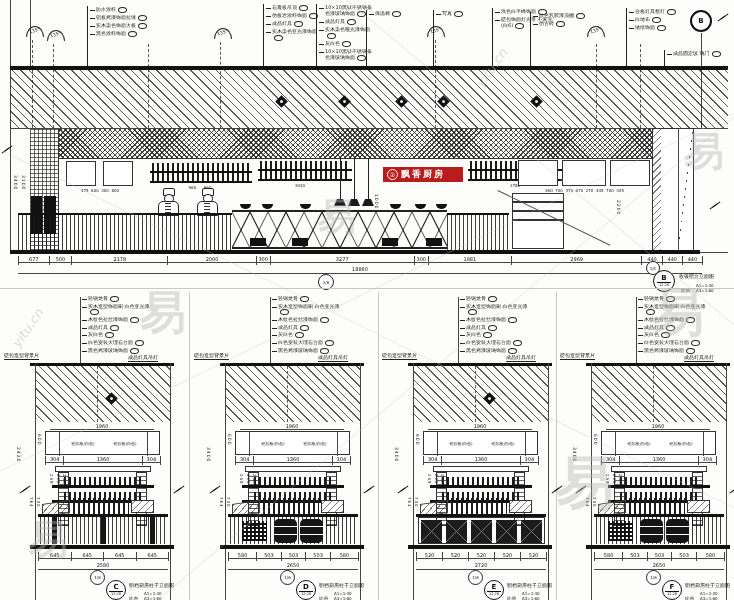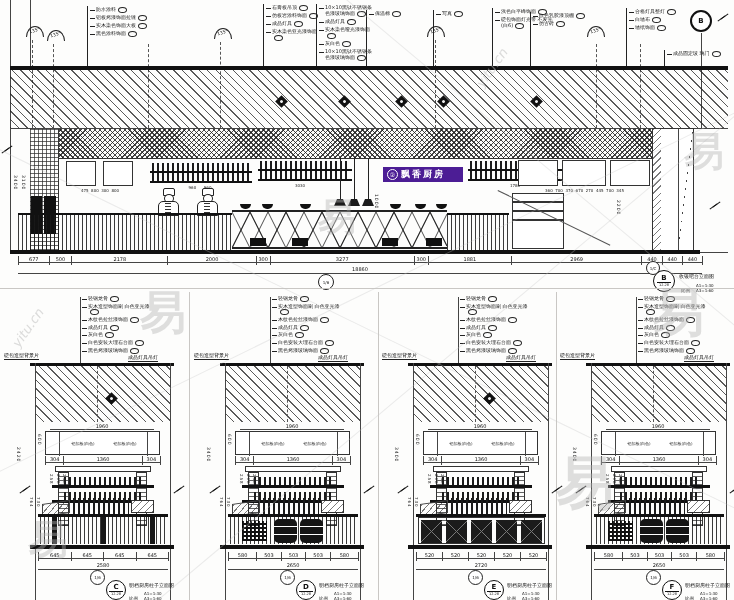--- a/index.html
+++ b/index.html
@@ -53,21 +53,21 @@
   
   .dimrow{position:absolute;display:flex;border-left:1px solid #444;
           background:linear-gradient(#444,#444) 0 70%/100% 1px no-repeat;height:9px;}
   .dimseg{font-size:5px;text-align:center;border-right:1px solid #444;overflow:visible;white-space:nowrap;line-height:6px;}
   .total{position:absolute;font-size:5px;text-align:center;border-bottom:1px solid #444;line-height:7px;}
   .dimtext{position:absolute;font-size:4px;white-space:pre;color:#222;}
   .vtext{position:absolute;writing-mode:vertical-rl;font-size:4.5px;color:#222;letter-spacing:1px;}
   .vdim{font-size:4px;line-height:1.6;}
   .dimline{position:absolute;border-bottom:1px solid #444;font-size:5px;text-align:center;line-height:6px;}
   
-  .sign{position:absolute;background:#4c1d95;color:#fff;display:flex;align-items:center;gap:3px;padding:0 4px;box-sizing:border-box;}
+  .sign{position:absolute;background:#b91c1c;color:#fff;display:flex;align-items:center;gap:3px;padding:0 4px;box-sizing:border-box;}
   .sign .logo{width:9px;height:9px;border:1px solid #fff;border-radius:50%;font-size:6px;line-height:9px;text-align:center;flex:0 0 auto;}
   .sign .txt{font-size:9px;font-weight:bold;letter-spacing:2px;white-space:nowrap;}
   
   .chef{position:absolute;width:22px;height:26px;}
   .chef .hat{position:absolute;left:6px;top:0;width:10px;height:6px;border:1px solid #222;border-radius:2px 2px 0 0;background:#fff;}
   .chef .head{position:absolute;left:7px;top:6px;width:8px;height:7px;border:1px solid #222;border-radius:50%;background:#fff;}
   .chef .body{position:absolute;left:1px;top:13px;width:19px;height:13px;border:1px solid #222;border-radius:5px 5px 0 0;background:#fff;}
   .chef .vest{position:absolute;left:8px;top:15px;width:6px;height:10px;background:repeating-linear-gradient(0deg,#333 0 1px,transparent 1px 3px);}
   
   .cord{position:absolute;width:1px;background:#222;}

